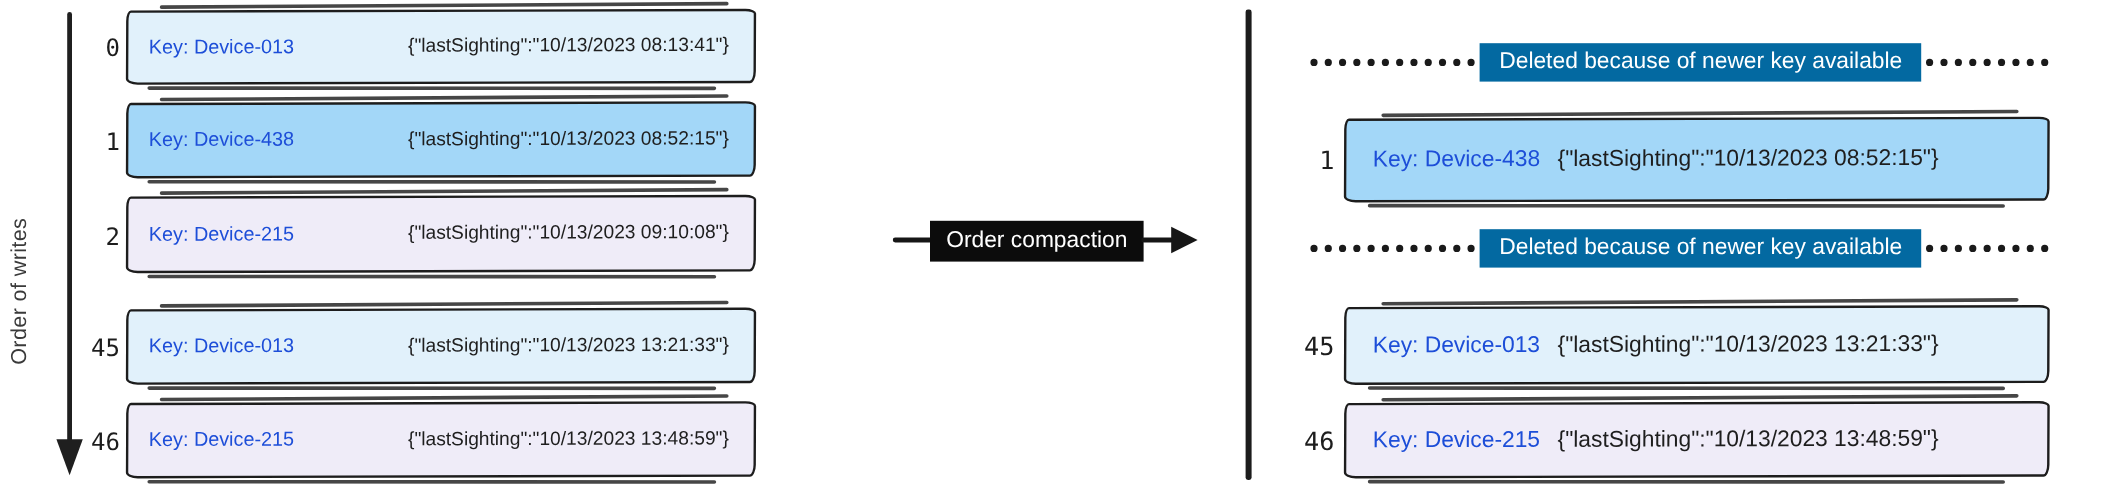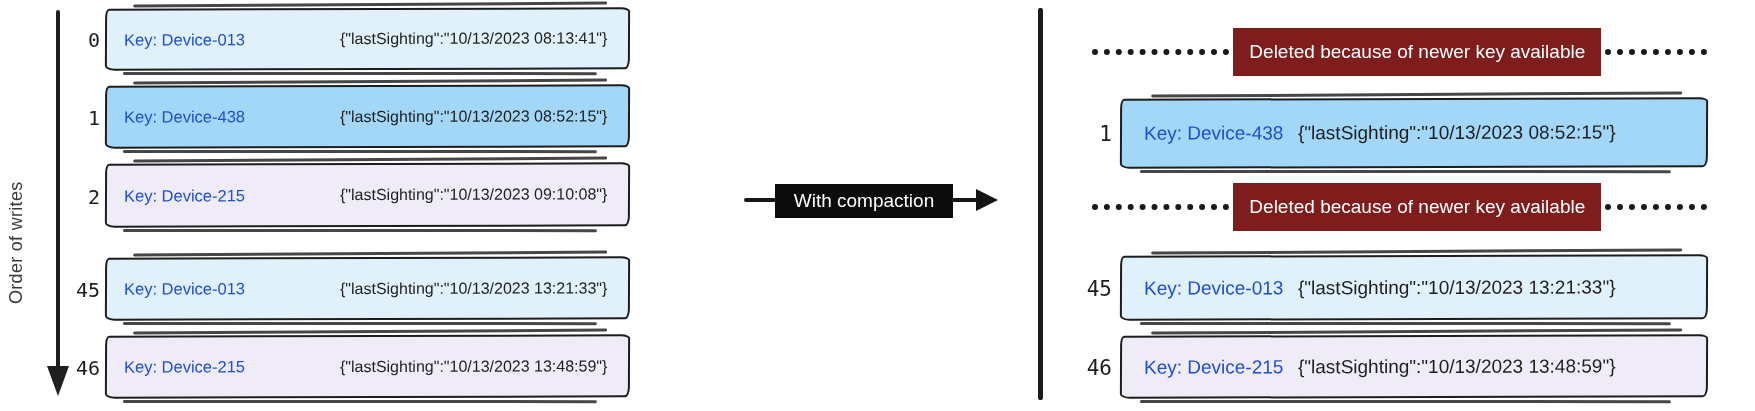--- a/index.html
+++ b/index.html
@@ -140,23 +140,23 @@
     display: flex;
     align-items: center;
   }
   .del-row.d1 { top: 36px; }
   .del-row.d2 { top: 191px; }
   .dots { border-top: 6px dotted #1a1a1a; height: 0; }
   .dots.left-seg  { flex: 1.35; margin-right: 4px; }
   .dots.right-seg { flex: 1;    margin-left: 4px; }
   .del-label {
     flex: 0 0 auto;
-    height: 48px;
+    height: 32px;
     padding: 0 16px;
-    background: #7f1d1d;
+    background: #0369a1;
     color: #ffffff;
     font-size: 19px;
     display: flex; align-items: center; justify-content: center;
     white-space: nowrap;
   }
 </style>
 </head>
 <body>
 
 <div class="canvas">
@@ -195,21 +195,21 @@
   </div>
   <div class="rec-row lcol l-r4">
     <span class="idx">46</span>
     <div class="rec-box" style="background-color: rgb(239, 236, 248);">
       <span class="rec-key">Key: Device-215</span>
       <span class="rec-val">{"lastSighting":"10/13/2023 13:48:59"}</span>
     </div>
   </div>
 
   <div class="mid-line seg1"></div>
-  <div class="mid-label">With compaction</div>
+  <div class="mid-label">Order compaction</div>
   <div class="mid-line seg2"></div>
   <div class="mid-arrowhead"></div>
 
   <div class="right-bar"></div>
 
   <div class="del-row d1">
     <div class="dots left-seg"></div>
     <div class="del-label">Deleted because of newer key available</div>
     <div class="dots right-seg"></div>
   </div>

